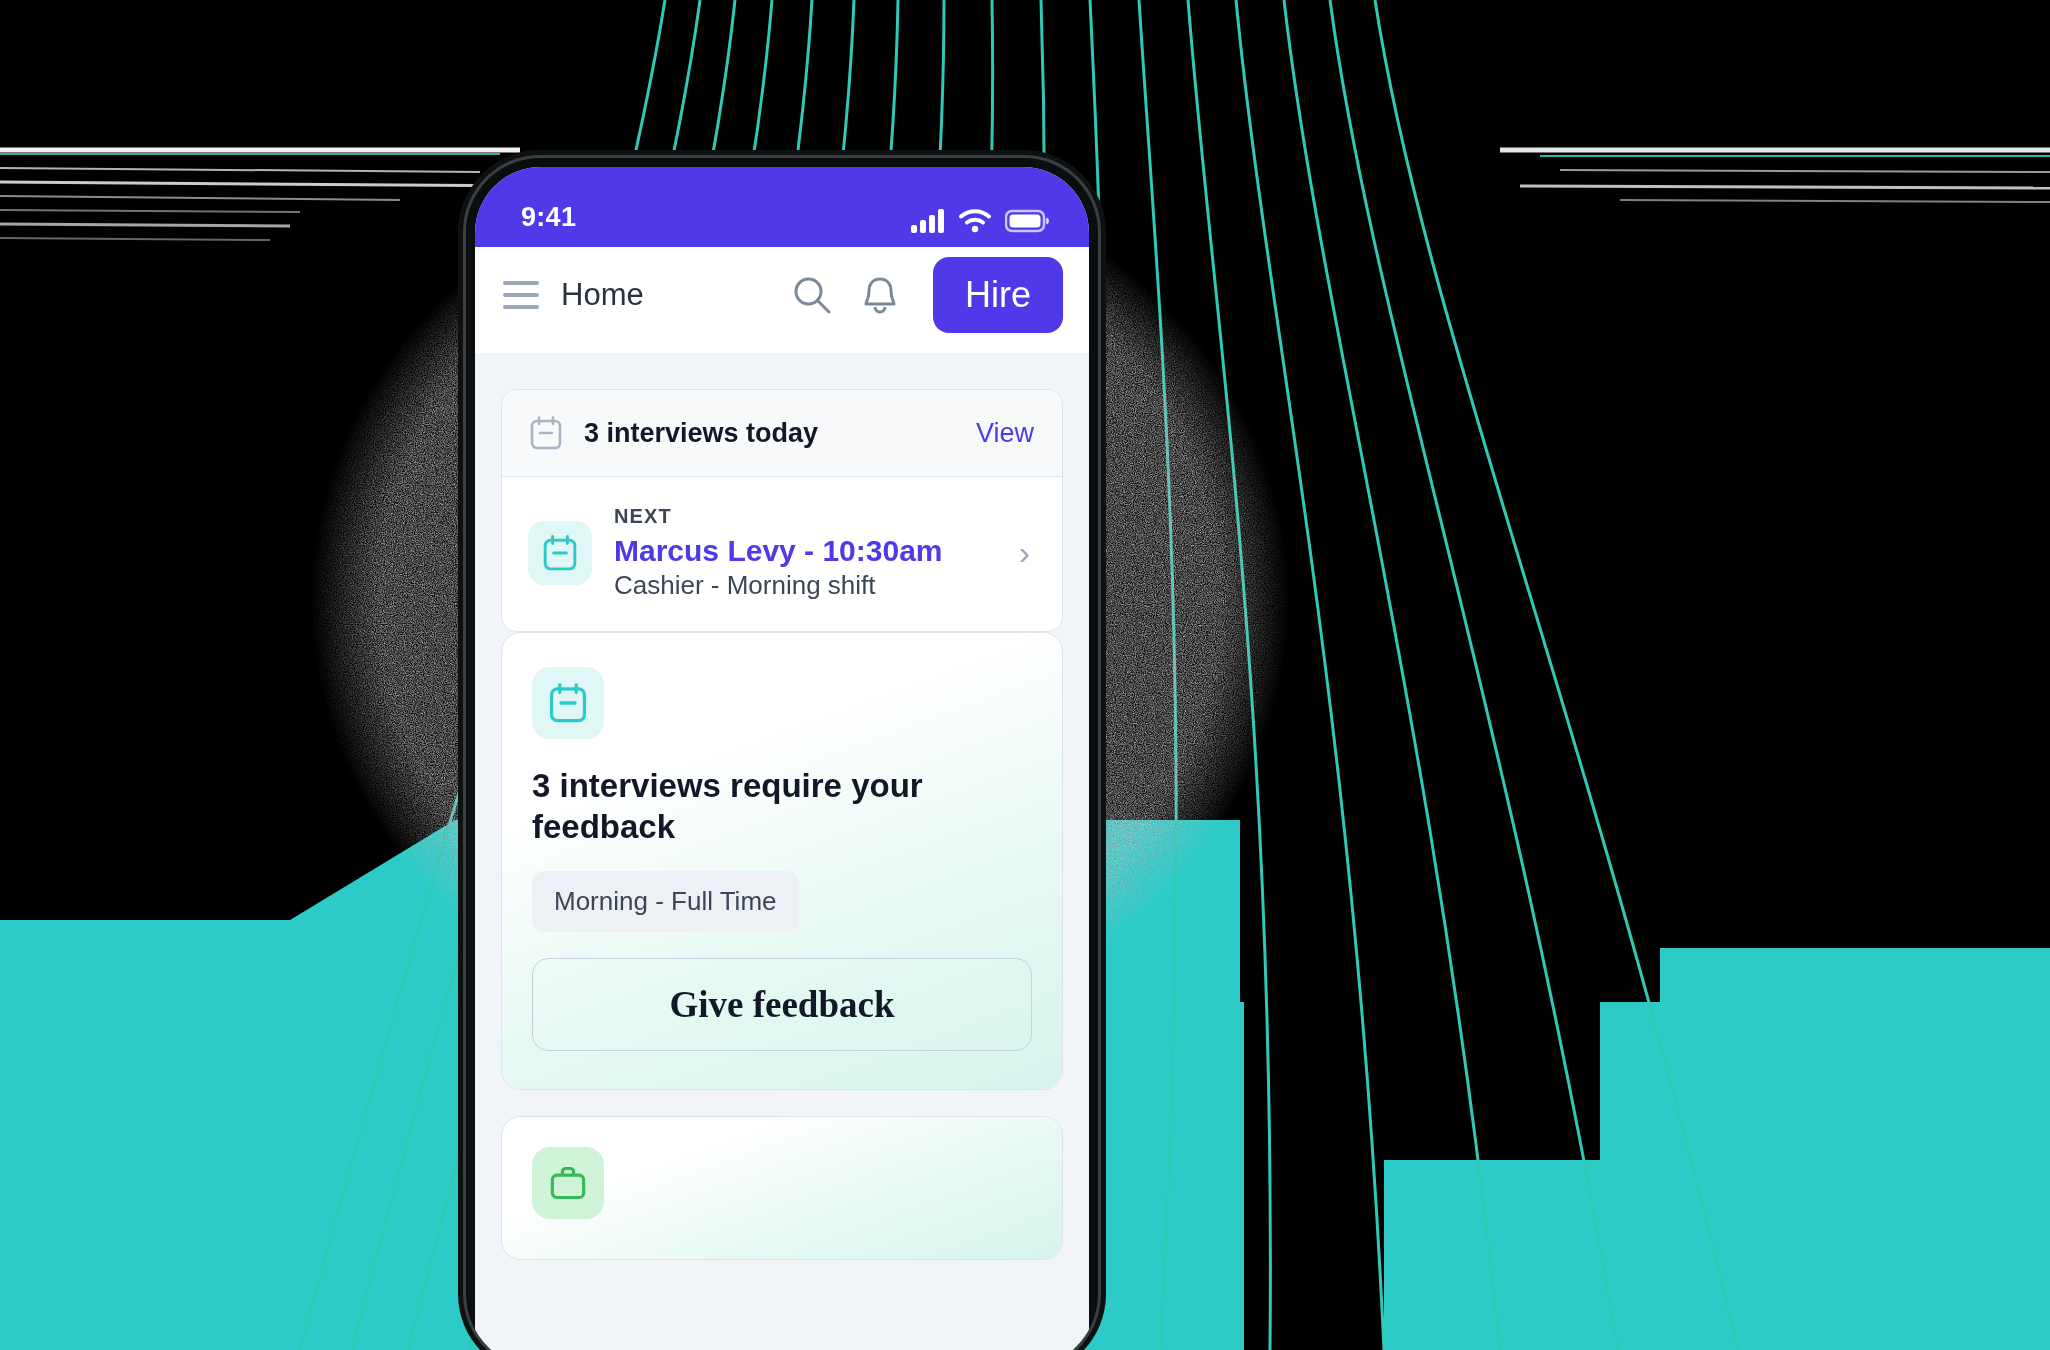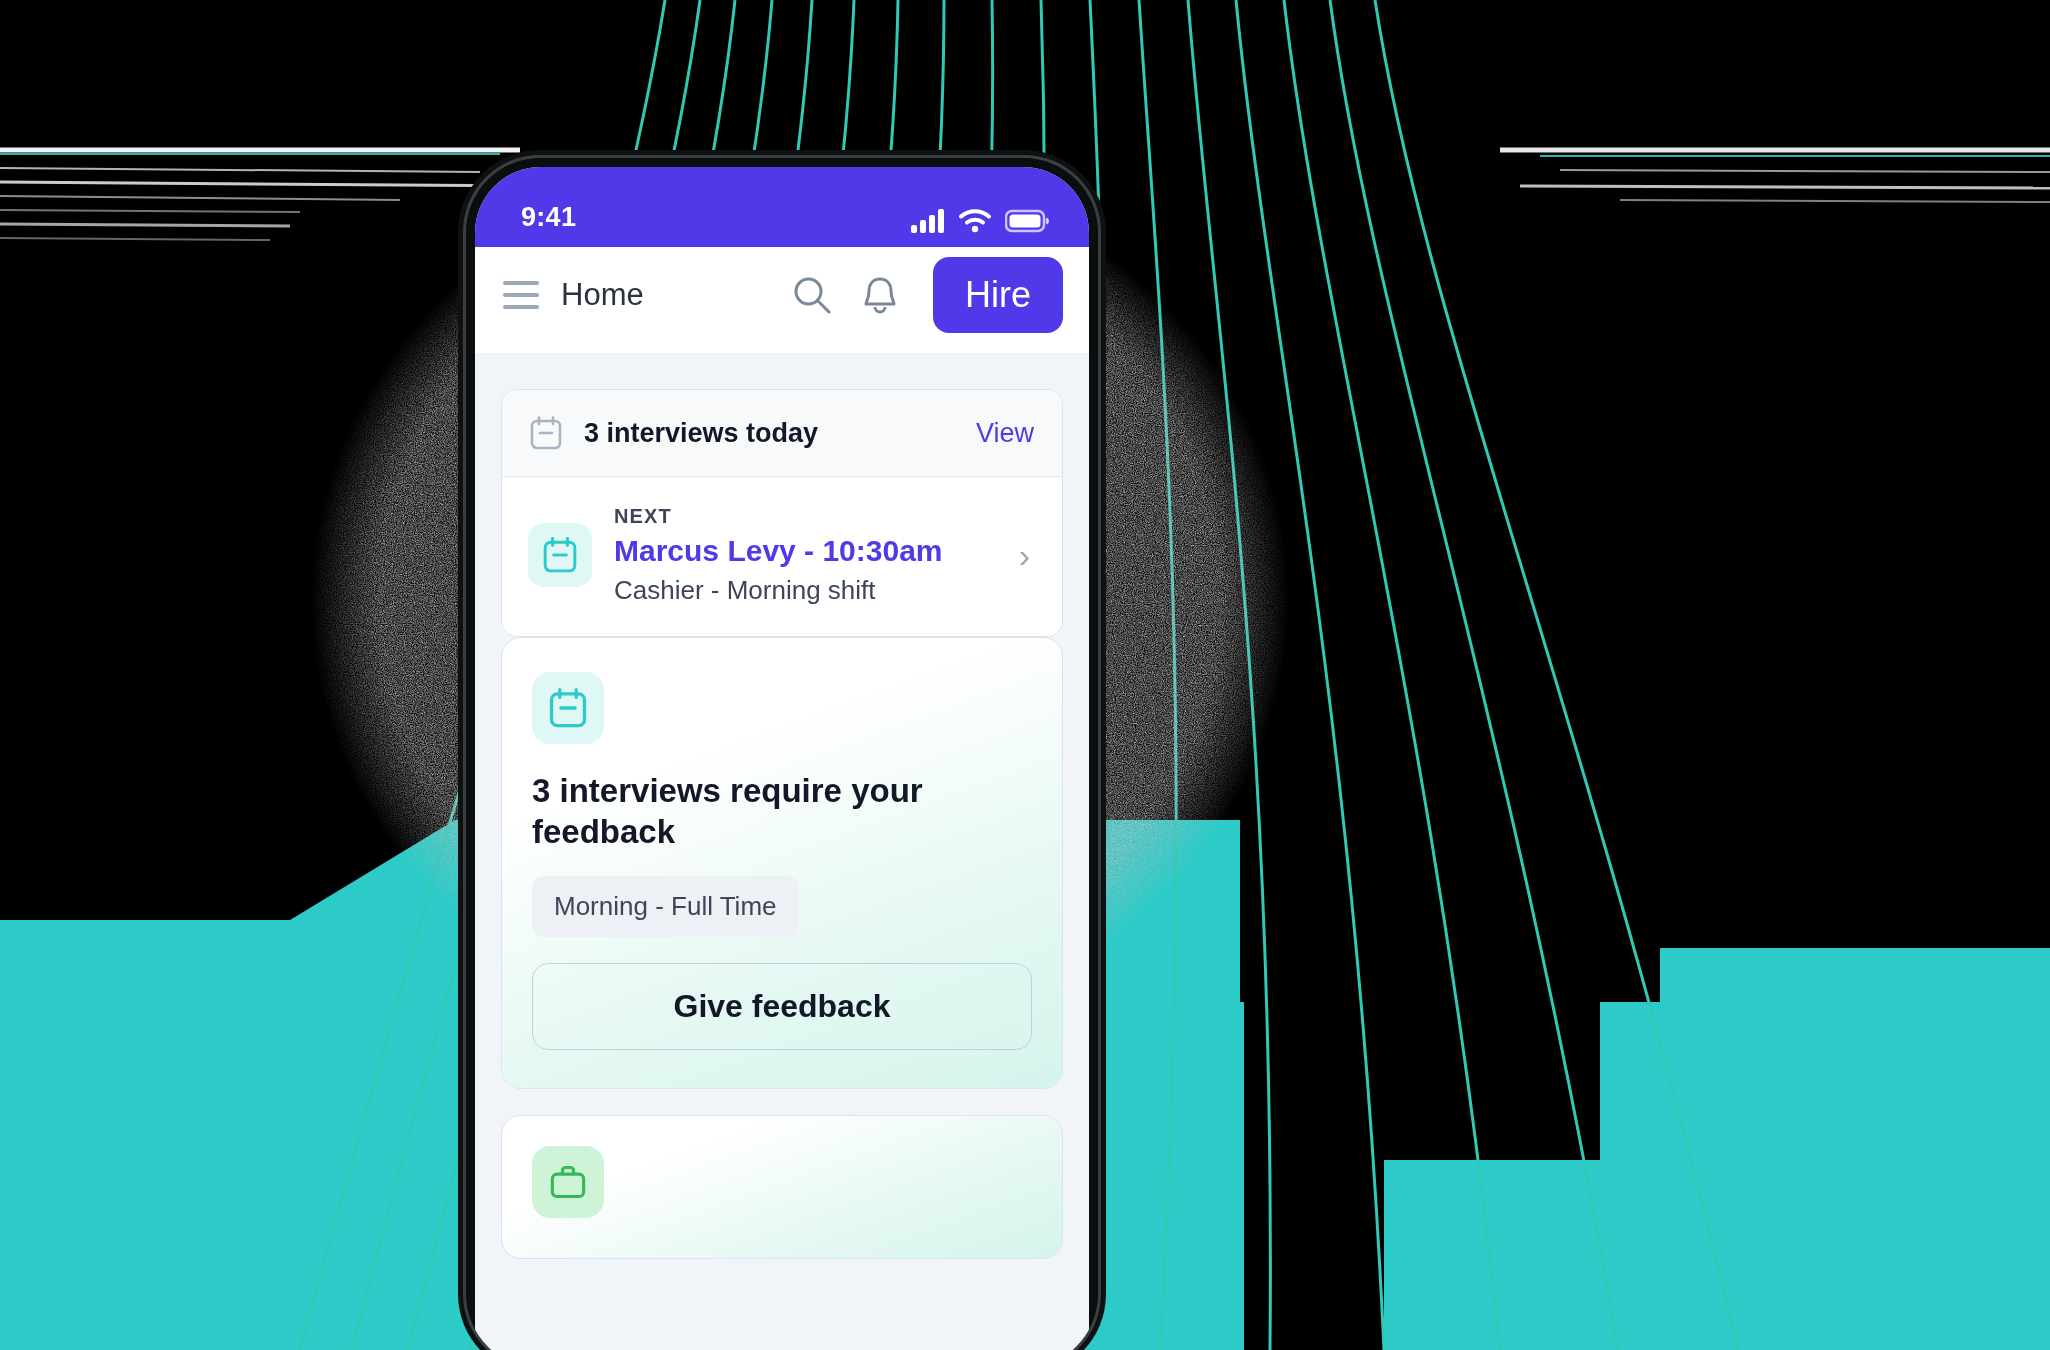--- a/index.html
+++ b/index.html
@@ -90,21 +90,21 @@
   .next-row { display:flex; align-items:center; gap:22px; padding:28px 24px 30px 26px; background:#fff; }
   .icon-tile {
     width:64px; height:64px; border-radius:16px; background:#DFF7F5;
     display:flex; align-items:center; justify-content:center; flex:0 0 auto;
   }
   .icon-tile.lg { width:72px; height:72px; border-radius:18px; }
   .icon-tile.green { background:#CFF3D6; }
   .next-text { flex:1; }
   .next-label { font-size:20px; font-weight:700; letter-spacing:1.1px; color:#3D4657; margin-bottom:4px; }
   .next-name { font-size:30px; font-weight:700; color:#4F39E8; line-height:1.25; }
-  .next-sub { font-size:26px; color:#3D4657; margin-top:5px; }
+  .next-sub { font-size:26px; color:#3D4657; }
   .chev { color:#9AA7B8; font-size:34px; padding-right:8px; cursor:pointer; }
 
   .section-title {
     margin:44px 0 24px 4px; font-size:25px; font-weight:700;
     letter-spacing:1.6px; color:#3D4657;
   }
 
   .action-card {
     position:relative; background:#fff; border:1px solid #DDE3EC; border-radius:20px;
     padding:34px 30px 38px 30px; overflow:hidden;
@@ -115,22 +115,22 @@
   }
   .action-card > *:not(.glow) { position:relative; z-index:2; }
   .action-title { font-size:33px; font-weight:700; color:#121828; margin-top:26px; line-height:1.25; }
   .chip {
     display:inline-block; margin-top:24px; background:#EDF1F6; color:#3D4657;
     font-size:26px; border-radius:12px; padding:15px 22px;
   }
   .ghost-btn {
     display:block; width:100%; margin-top:26px; background:transparent;
     border:1px solid #C5D0DC; border-radius:16px; padding:24px 0;
-    font-size:32px; font-weight:700; color:#121828; cursor:pointer;
-    font-family:Liberation Sans, sans-serif;
+    font-size:37px; font-weight:700; color:#121828; cursor:pointer;
+    font-family:Liberation Serif, serif;
   }
 
   .action-card.partial { margin-top:26px; padding:30px 30px 40px 30px; }
 </style>
 </head>
 <body>
 
 <div id="stage">
 
   <div class="bg-black"></div>

